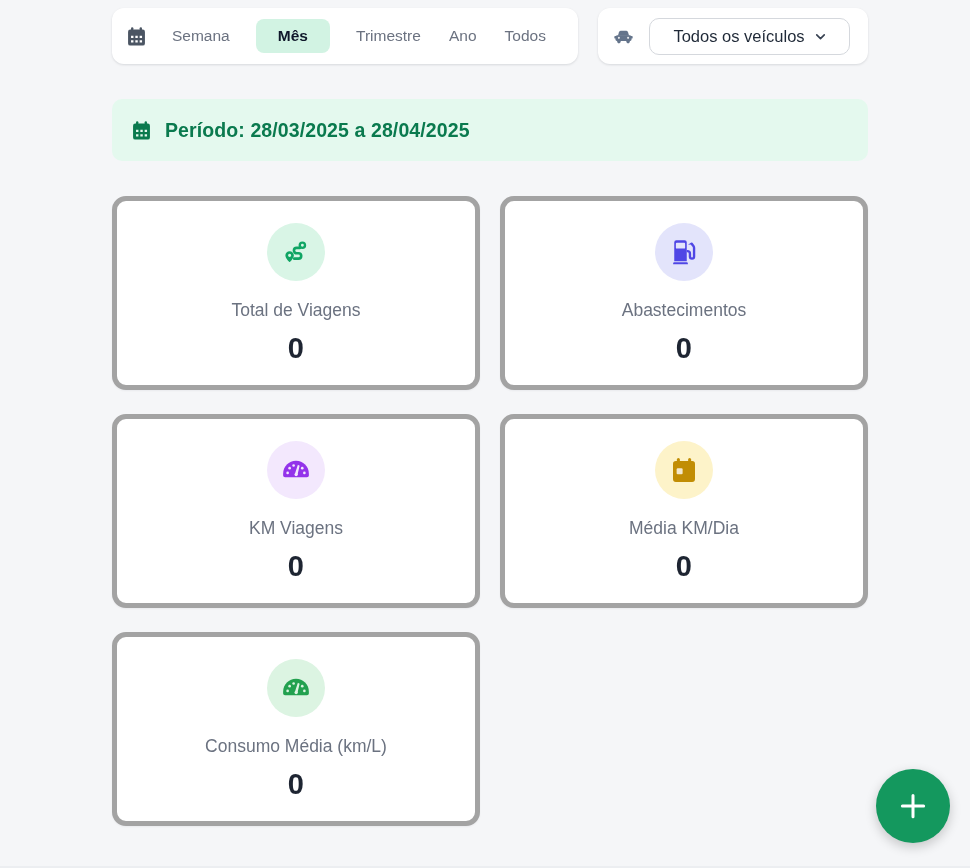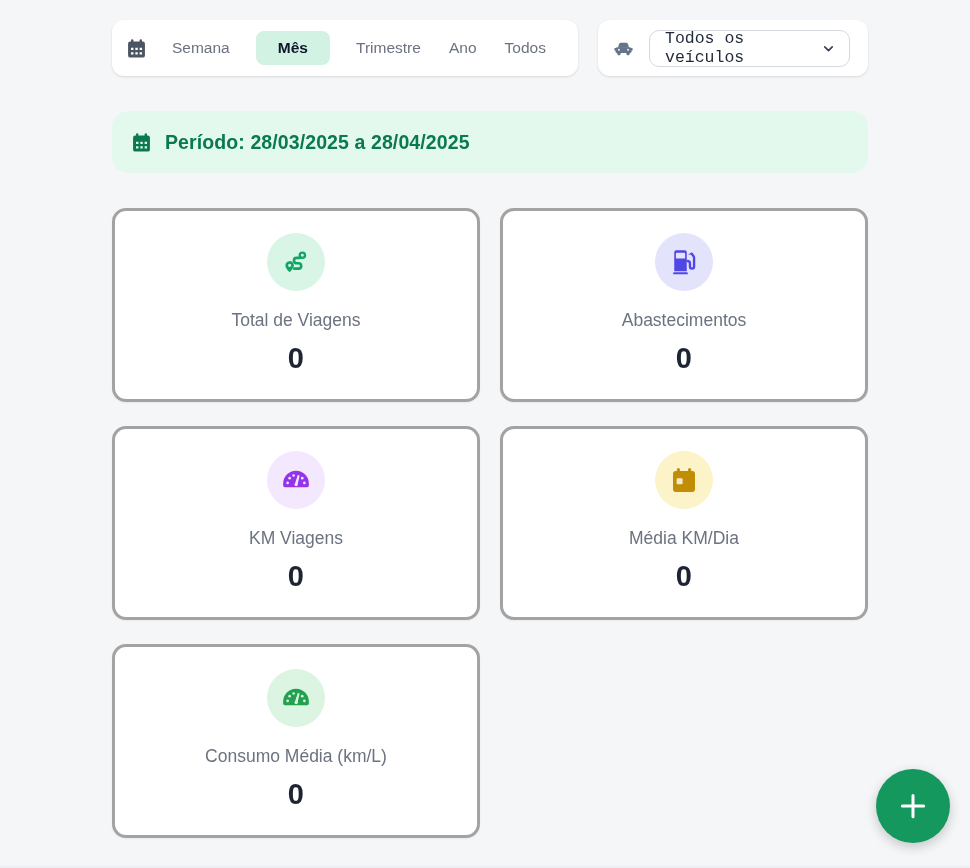--- a/index.html
+++ b/index.html
@@ -3,21 +3,21 @@
 <meta charset="utf-8">
 <style>
   * { margin:0; padding:0; box-sizing:border-box; }
   html,body { width:970px; height:868px; overflow:hidden; }
   body {
     font-family:"Liberation Sans", sans-serif;
     background:#f5f6f8;
     position:relative;
     color:#374151;
   }
-  .content { position:absolute; left:112px; top:20px; width:756px; }
+  .content { position:absolute; left:112px; top:8px; width:756px; }
 
   
   .topbar { display:flex; gap:20px; }
   .filter-card {
     width:466px; height:56px; background:#fff; border-radius:12px;
     box-shadow:0 1px 3px rgba(16,24,40,.08), 0 1px 2px rgba(16,24,40,.05);
     display:flex; align-items:center; padding:0 30px 0 13px;
   }
   .filter-card .cal { flex:0 0 auto; width:23px; height:23px; }
   .tabs { flex:1; display:flex; align-items:center; justify-content:space-between; margin-left:22px; }
@@ -29,41 +29,41 @@
     background:#d2f3e3; color:#0f172a; font-weight:700; padding:8px 22px;
   }
   .vehicle-card {
     width:270px; height:56px; background:#fff; border-radius:12px;
     box-shadow:0 1px 3px rgba(16,24,40,.08), 0 1px 2px rgba(16,24,40,.05);
     display:flex; align-items:center; padding:0 18px 0 13px; gap:13px;
   }
   .vehicle-card .car { flex:0 0 auto; width:25px; height:25px; }
   .select {
     flex:1; height:37px; background:#fff; border:1.5px solid #d5d8dd; border-radius:10px;
-    display:flex; align-items:center; justify-content:space-between;
-    padding:0 13px 0 15px; cursor:pointer; font-size:16.5px; color:#1f2937;font-family:Liberation Mono, monospace;
+    display:flex; align-items:center; justify-content:center;
+    padding:0 13px 0 15px; cursor:pointer; font-size:16.5px; color:#1f2937;
   }
   .select .chev { width:15px; height:15px; margin-left:8px; flex:0 0 auto; }
 
   
   .banner {
-    margin-top:35px; height:62px; background:#e4f9ee; border-radius:16px;
+    margin-top:35px; height:62px; background:#e4f9ee; border-radius:10px;
     display:flex; align-items:center; padding:0 18px; gap:12px;
   }
   .banner .cal { width:23px; height:23px; flex:0 0 auto; }
   .banner-text { font-size:19.5px; font-weight:700; color:#0a7a4e; letter-spacing:.1px; }
 
   
   .grid {
     margin-top:35px; display:grid; grid-template-columns:368px 368px;
     column-gap:20px; row-gap:24px;
   }
   .card {
     height:194px; background:#fff; border-radius:14px;
-    border:3px solid #a3a3a3;
+    border:5px solid #a3a3a3;
     box-shadow:0 1px 2px rgba(16,24,40,.05);
     display:flex; flex-direction:column; align-items:center; padding-top:22px;
   }
   .icon-circle {
     width:58px; height:58px; border-radius:50%;
     background:var(--bg,#eee); color:var(--fg,#333);
     display:flex; align-items:center; justify-content:center;
   }
   .icon-circle svg { width:30px; height:30px; }
   .card-label { margin-top:19px; font-size:17.5px; color:#6b7280; }

